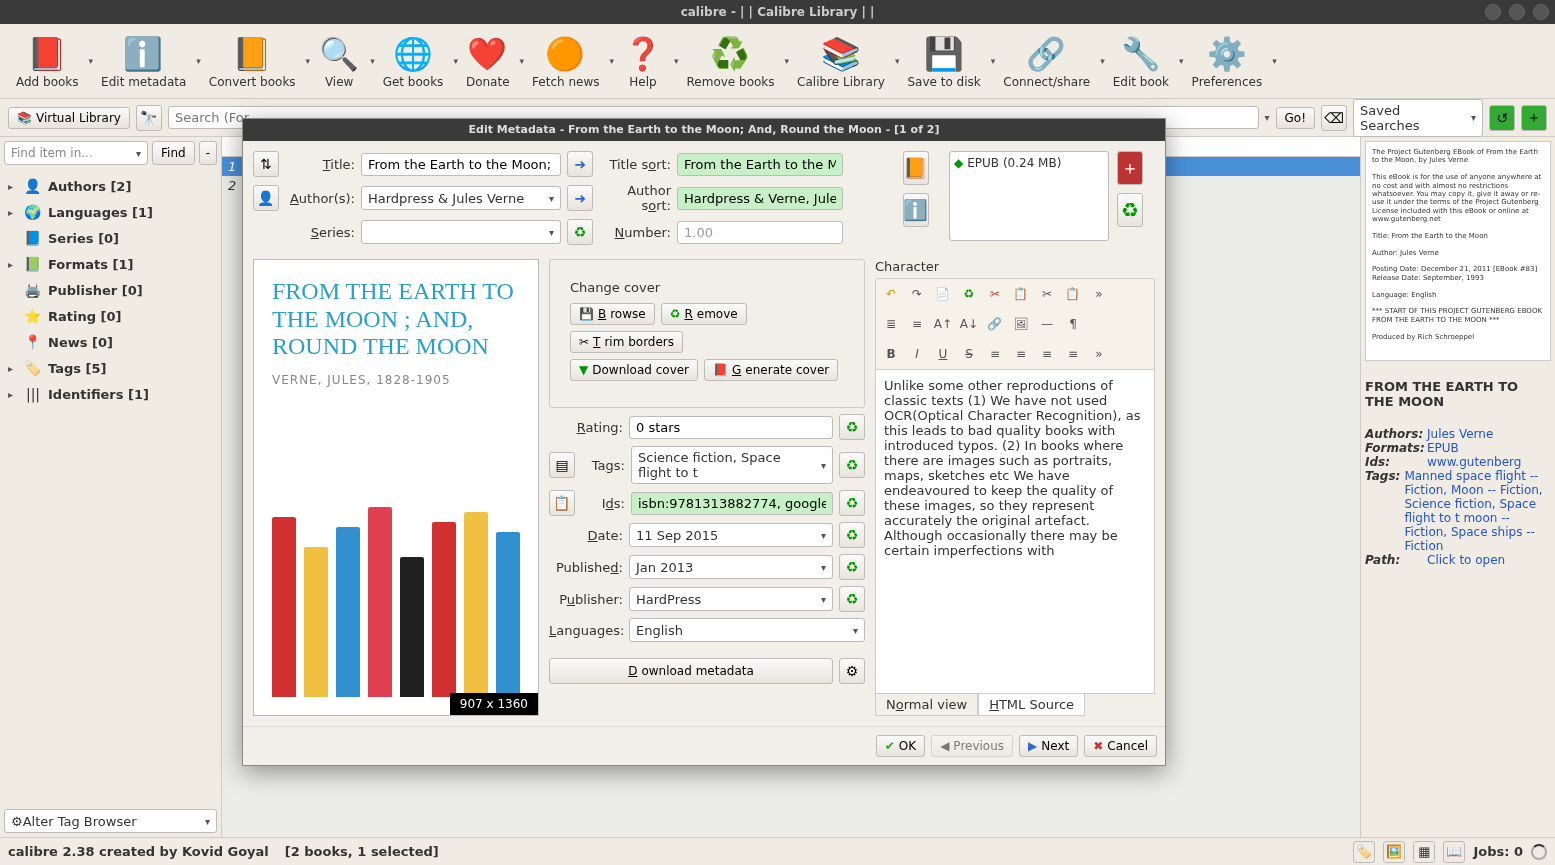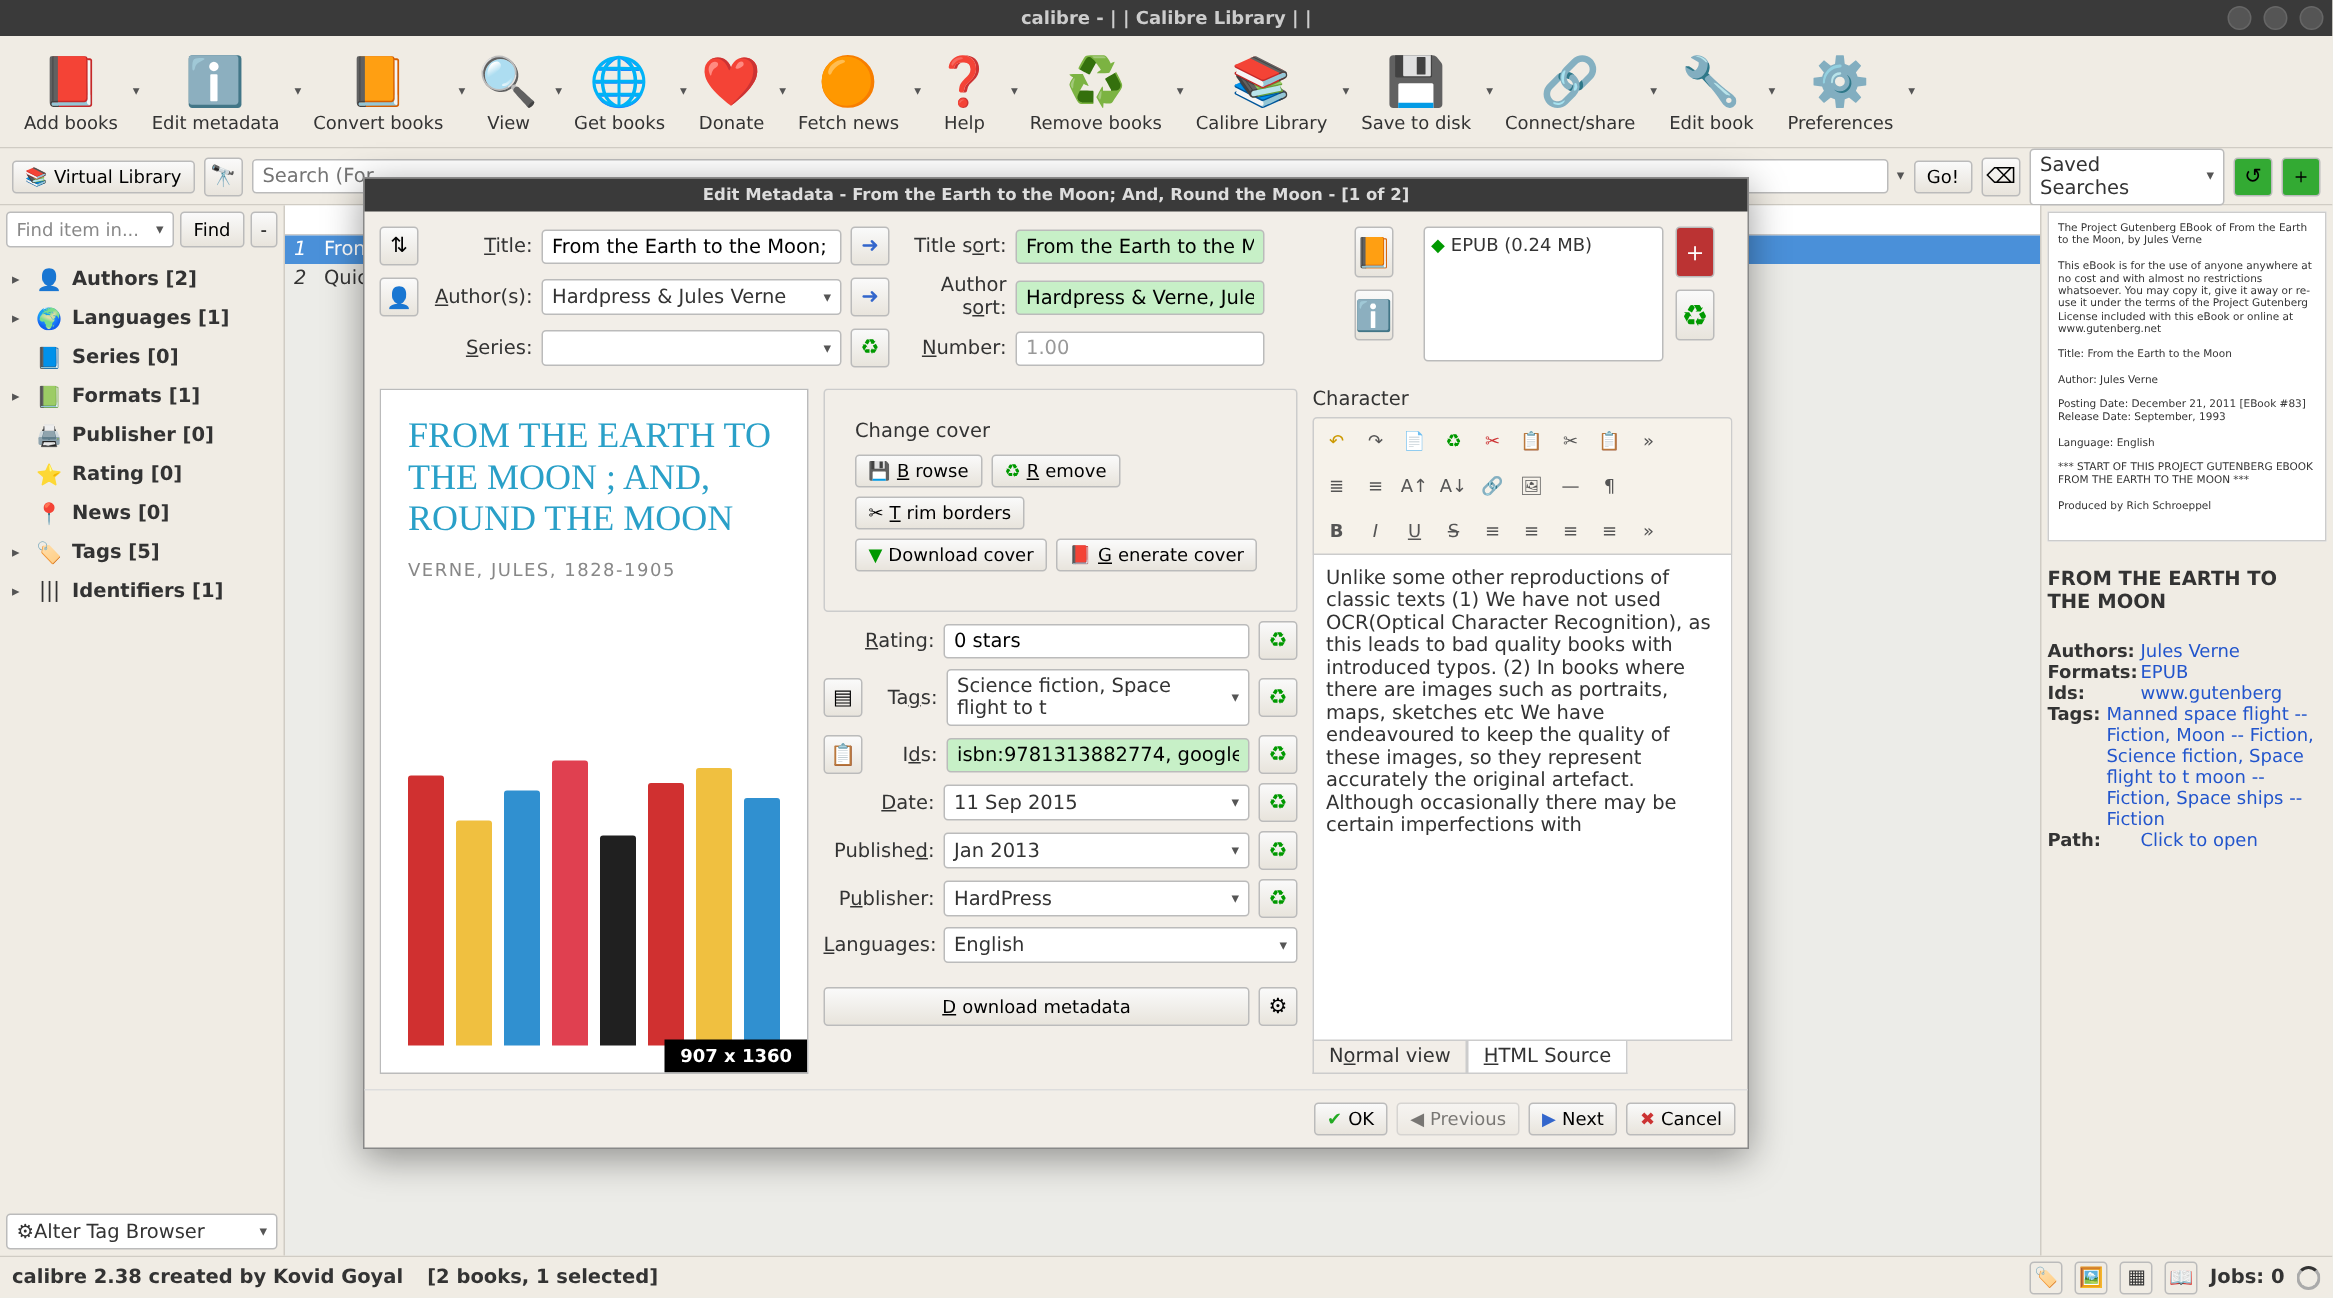--- a/index.html
+++ b/index.html
@@ -9,35 +9,35 @@
 .win-btn { width: 16px; height: 16px; border-radius: 50%; background: #555; border: 1px solid #666; }
 .toolbar { display: flex; align-items: center; padding: 4px 8px; background: #f0ece4; border-bottom: 1px solid #d0ccc4; height: 75px; }
 .tool-item { display: flex; flex-direction: column; align-items: center; padding: 2px 8px; font-size: 12px; cursor: pointer; }
 .tool-icon { width: 42px; height: 42px; display: flex; align-items: center; justify-content: center; font-size: 32px; }
 .tool-drop { font-size: 9px; color: #555; align-self: center; margin-left: 2px; }
 .tool-wrap { display: flex; align-items: center; }
 .searchbar { display: flex; align-items: center; padding: 4px 8px; gap: 6px; background: #f0ece4; border-bottom: 1px solid #d0ccc4; height: 38px; }
 .btn { background: linear-gradient(#fafafa,#e8e4dc); border: 1px solid #bbb; border-radius: 3px; padding: 3px 8px; font-size: 12px; cursor: pointer; display: inline-flex; align-items: center; gap: 4px; }
 input[type=text], .combo { border: 1px solid #bbb; border-radius: 3px; padding: 3px 6px; font-size: 13px; background: #fff; }
 .main-area { display: flex; height: calc(865px - 24px - 75px - 38px - 28px); }
-.left-col { width: 190px; border-right: 1px solid #d0ccc4; background: #f0ece4; display: flex; flex-direction: column; }
+.left-col { width: 222px; border-right: 1px solid #d0ccc4; background: #f0ece4; display: flex; flex-direction: column; }
 .find-row { display: flex; gap: 4px; padding: 4px; }
 .tree-list { flex: 1; padding: 4px 2px; overflow: auto; }
 .tree-item { display: flex; align-items: center; gap: 6px; padding: 4px 6px; font-size: 13px; cursor: pointer; }
 .tree-item .arrow { font-size: 10px; color: #555; width: 10px; }
 .tree-icon { width: 18px; height: 18px; display: inline-flex; align-items: center; justify-content: center; font-size: 14px; }
 .alter-btn-row { padding: 4px; }
 .center-col { flex: 1; background: #ecece8; position: relative; }
 .booklist-header { background: #fff; border-bottom: 1px solid #ccc; height: 20px; }
 .book-row { display: flex; padding: 2px 6px; font-size: 13px; }
 .book-row.selected { background: #4a90d9; color: #fff; }
 .right-col { width: 195px; border-left: 1px solid #d0ccc4; background: #f0ece4; display: flex; flex-direction: column; padding: 4px; gap: 12px; font-size: 12px; }
 .cover-thumb { background: #fff; border: 1px solid #ccc; height: 220px; padding: 6px; font-size: 7px; overflow: hidden; line-height: 1.2; }
 .detail-row { display: flex; gap: 4px; }
-.detail-label { font-weight: bold; width: 58px; }
+.detail-label { font-weight: bold; width: 58px; font-style: italic; }
 .detail-val a, .link { color: #2255cc; text-decoration: none; }
 .statusbar { height: 28px; background: #f0ece4; border-top: 1px solid #d0ccc4; display: flex; align-items: center; padding: 0 8px; font-size: 13px; }
 .statusbar .right { margin-left: auto; display: flex; align-items: center; gap: 8px; }
 
 
 .modal { position: absolute; left: 242px; top: 118px; width: 924px; height: 648px; background: #f2eee8; border: 1px solid #888; box-shadow: 0 6px 24px rgba(0,0,0,0.4); display: flex; flex-direction: column; z-index: 100; }
 .modal-title { background: #3a3a3a; color: #ddd; height: 22px; line-height: 22px; text-align: center; font-size: 11px; font-weight: bold; }
 .modal-body { flex: 1; display: flex; flex-direction: column; padding: 10px; gap: 8px; overflow: hidden; }
 .meta-top { display: flex; gap: 8px; }
 .meta-grid-left { flex: 1; }
@@ -48,21 +48,21 @@
 .icon-btn { width: 26px; height: 26px; border: 1px solid #bbb; border-radius: 3px; background: linear-gradient(#fafafa,#e8e4dc); display: inline-flex; align-items: center; justify-content: center; cursor: pointer; font-size: 14px; }
 .meta-right-stack { width: 38px; display: flex; flex-direction: column; gap: 8px; }
 .format-box { border: 1px solid #bbb; border-radius: 3px; background: #fff; width: 160px; height: 90px; padding: 4px; font-size: 12px; display:flex; align-items:flex-start; gap:4px;}
 .meta-lower { display: flex; gap: 10px; flex: 1; overflow: hidden; }
 .cover-panel { width: 286px; display: flex; flex-direction: column; }
 .cover-img { flex: 1; background: #fff; border: 1px solid #bbb; position: relative; overflow: hidden; padding: 18px; }
 .cover-title { color: #2aa0c8; font-size: 24px; font-weight: 300; line-height: 1.15; font-family: Georgia, serif; }
 .cover-author { color: #888; font-size: 12px; margin-top: 12px; letter-spacing: 1px;}
 .cover-stripes { position: absolute; bottom: 18px; left: 18px; right: 18px; height: 200px; display: flex; align-items: flex-end; gap: 8px; }
 .stripe { width: 26px; border-radius: 2px 2px 0 0; }
-.cover-dim { position: absolute; bottom: 0; right: 0; background: #000; color: #fff; font-size: 12px; font-weight: bold; padding: 4px 10px; }
+.cover-dim { position: absolute; bottom: 0; right: 0; background: #000; color: #fff; font-size: 12px; font-weight: normal; padding: 4px 10px; }
 .mid-panel { width: 316px; display: flex; flex-direction: column; gap: 6px; }
 .change-cover { border: 1px solid #ccc; border-radius: 3px; padding: 20px; }
 .change-cover h4 { font-weight: normal; font-size: 13px; margin-bottom: 8px; }
 .btn-row { display: flex; gap: 6px; flex-wrap: wrap; margin-bottom: 6px;}
 .field-grid .meta-row .meta-label { width: 74px; }
 .field-grid input, .field-grid .combo { flex: 1; }
 .comments-panel { flex: 1; display: flex; flex-direction: column; }
 .comments-panel h4 { font-weight: normal; font-size: 13px; margin-bottom: 4px; }
 .editor-toolbar { border: 1px solid #ccc; border-radius: 3px 3px 0 0; background: #f6f2ea; padding: 4px; display: flex; flex-wrap: wrap; gap: 4px; }
 .ed-btn { width: 22px; height: 22px; border: 1px solid transparent; border-radius: 2px; display: inline-flex; align-items: center; justify-content: center; font-size: 12px; cursor: pointer; color:#555;}

